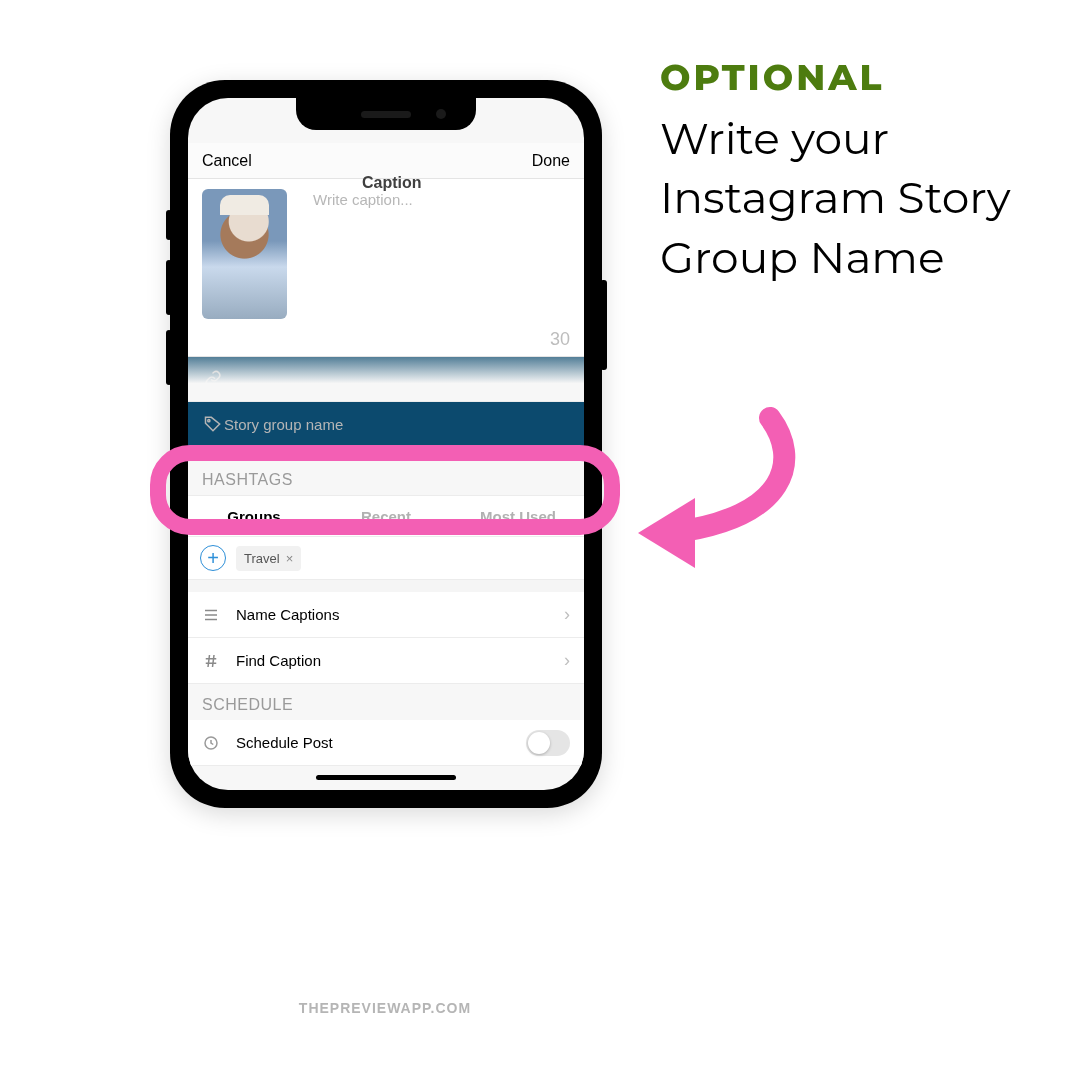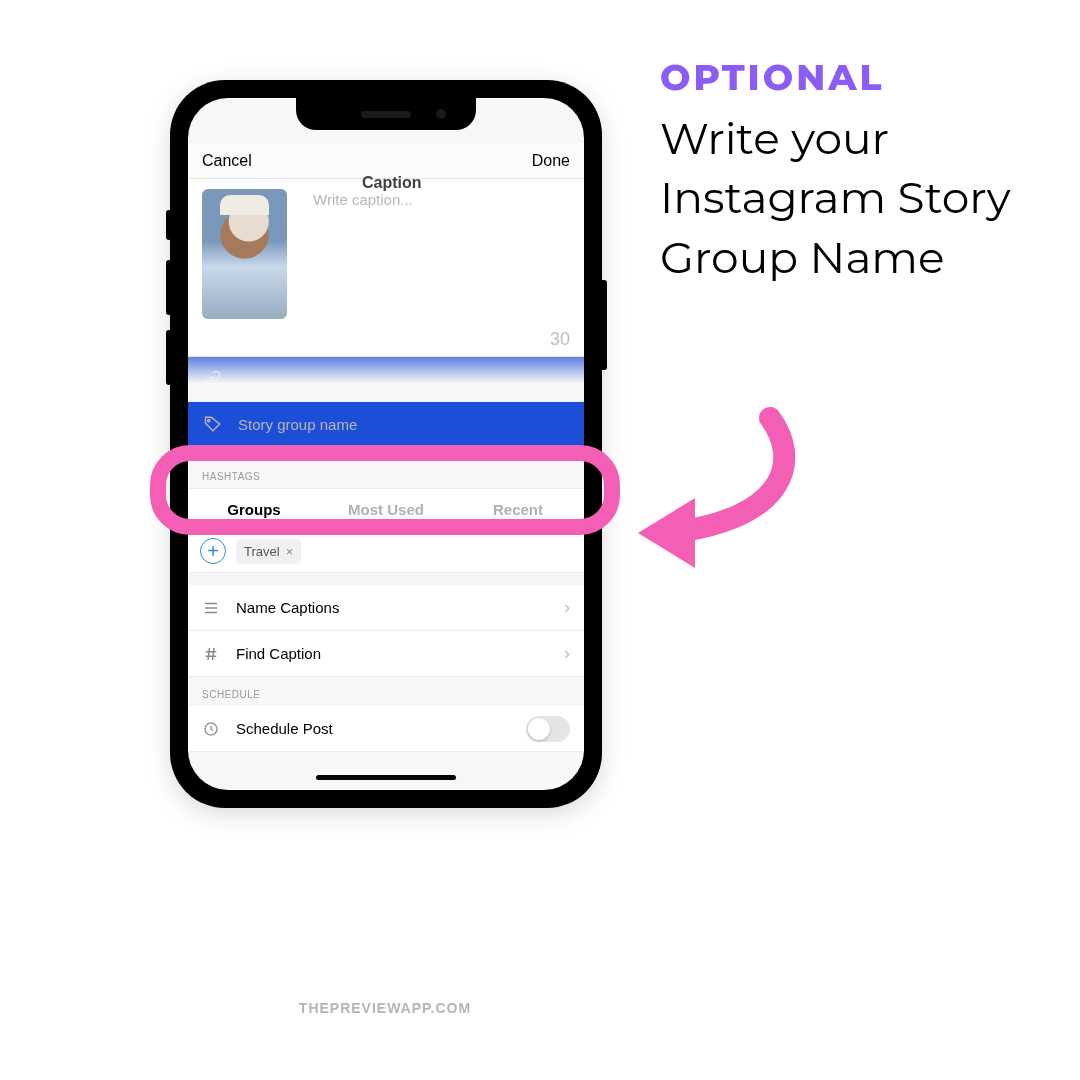--- a/index.html
+++ b/index.html
@@ -17,21 +17,21 @@
     position: absolute;
     left: 660px;
     top: 55px;
     width: 400px;
   }
   .instruction .eyebrow {
     font-family: "Montserrat", Arial, sans-serif;
     font-weight: 800;
     font-size: 36px;
     letter-spacing: 3px;
-    color: #8b5cf6;
+    color: #4d7c0f;
   }
   .instruction .headline {
     margin-top: 10px;
     font-family: "Montserrat", Arial, sans-serif;
     font-weight: 400;
     font-size: 44px;
     line-height: 1.35;
     color: #000;
   }
 
@@ -126,38 +126,37 @@
   }
   .caption-placeholder { color: #b7b7b7; font-size: 15px; padding-top: 2px; }
 
   .counter {
     background:#fff; text-align:right; color:#bdbdbd; font-size:18px;
     padding: 0 14px 6px 0;
     border-bottom: 1px solid #e4e4e4;
   }
 
   .row {
-    background:#1d4ed8;
+    background:#0c4a6e;
     border-bottom: 1px solid #ececec;
     height: 45px;
     display:flex; align-items:center;
     padding: 0 14px;
-    gap: 14px;
     font-size: 15px;
   }
   .row .icon-slot { width: 22px; color: #b0b0b0; display:flex; align-items:center; justify-content:center; }
   .row .placeholder { color: #b5b5b5; }
   .row.link-row { position:relative; }
   .row.link-row .fade {
     position:absolute; inset:0; background:linear-gradient(180deg, rgba(247,247,247,0.3) 0%, rgba(247,247,247,1) 60%);
     pointer-events:none;
   }
 
   .spacer { height: 12px; background:#f5f5f5; }
-  .section-label { padding: 12px 14px 6px; font-size: 10px; letter-spacing: .5px; color:#9a9a9a; background:#f7f7f7; }
+  .section-label { padding: 12px 14px 6px; font-size: 16px; letter-spacing: .5px; color:#9a9a9a; background:#f7f7f7; }
 
   .tabbar {
     background:#fff; border-bottom:1px solid #ececec; border-top:1px solid #ececec;
     display:flex; height:42px;
   }
   .tabbar .tab { flex:1; display:flex; align-items:center; justify-content:center; font-size:15px; color:#b1b1b1; font-weight:600; }
   .tabbar .tab.active { color:#000; }
 
   .chips {
     background:#fff; border-bottom:1px solid #ececec;
@@ -267,22 +266,22 @@
       </span>
       <span class="placeholder">Story group name</span>
     </div>
 
     <div class="spacer"></div>
 
     <div class="section-label">HASHTAGS</div>
 
     <div class="tabbar">
       <div class="tab active">Groups</div>
+      <div class="tab">Recent</div>
       <div class="tab">Most Used</div>
-      <div class="tab">Recent</div>
     </div>
 
     <div class="chips">
       <div class="add">+</div>
       <div class="chip">
         <span>Travel</span>
         <span class="x">×</span>
       </div>
     </div>
 

